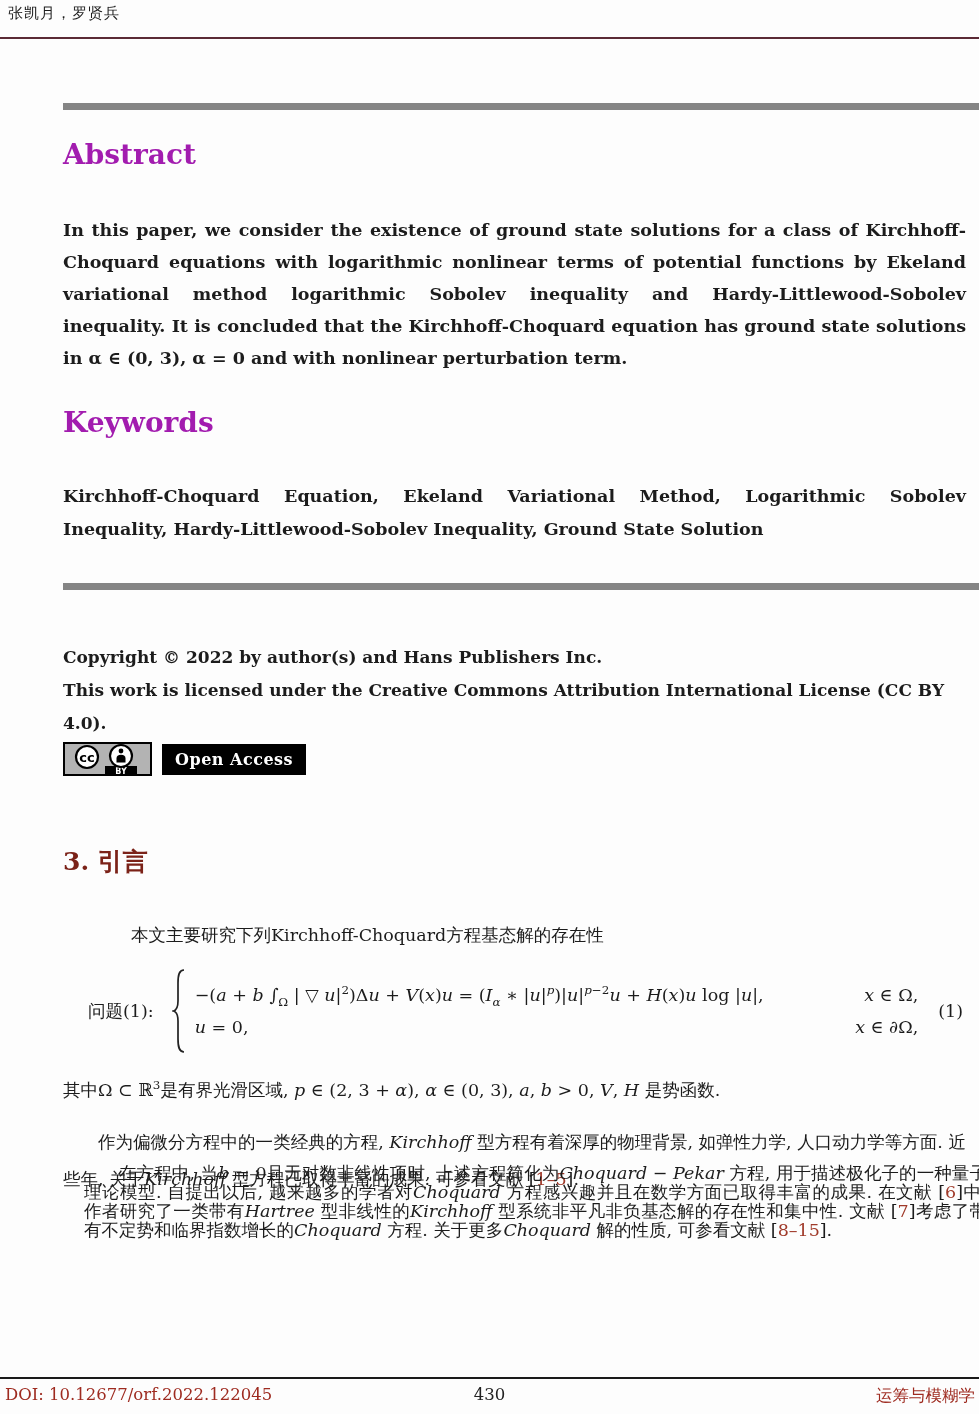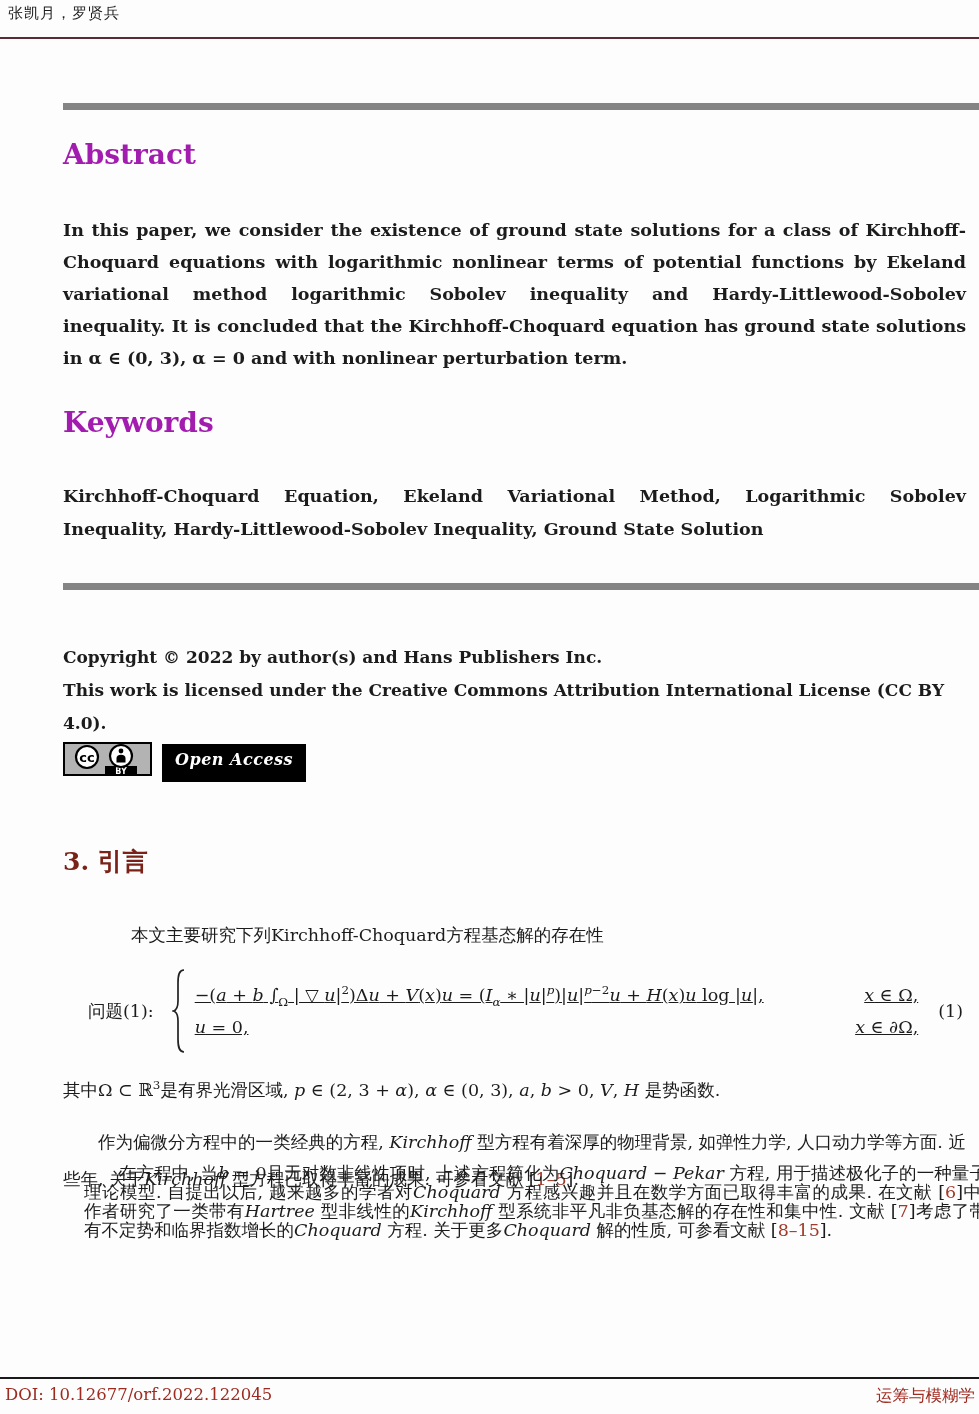--- a/index.html
+++ b/index.html
@@ -21,39 +21,39 @@
   .body-bold{
     position:absolute;left:63px;width:903px;font-size:17.5px;font-weight:bold;
     line-height:32px;text-align:justify;margin:0;
   }
   .abstract-body{top:214px;}
   .keywords-body{top:480px;line-height:33px;}
   .license{position:absolute;left:63px;top:641px;font-size:17px;line-height:33px;font-weight:bold;}
   .license a{color:#3a3fc0;text-decoration:none;}
   .badges{position:absolute;left:63px;top:742px;display:flex;align-items:flex-start;gap:10px;}
   .oa-chip{
-    background:#000;color:#fff;height:38px;line-height:31px;margin-top:2px;
-    padding:0 13px;font-weight:bold;font-size:16px;letter-spacing:0.5px;font-style:italic;
+    background:#000;color:#fff;height:31px;line-height:31px;margin-top:2px;
+    padding:0 13px;font-weight:bold;font-size:16px;letter-spacing:0.5px;
   }
   .p-cn{
     position:absolute;left:63px;width:903px;font-size:17.5px;margin:0;text-align:justify;
   }
   .p-intro{left:124px;top:923px;width:860px;margin-left:7px;}
   .p-where{top:1078px;}
   .p-kirchhoff{top:1124px;line-height:36.5px;text-indent:2em;}
   .p-choquard{top:1164px;line-height:19px;text-indent:2em;margin-left:21px;}
   .p-cn i, .eq i{font-style:italic;font-family:"DejaVu Serif","Liberation Serif",serif;}
   .cite{color:#a03a2a;}
   sup{font-size:68%;line-height:0;}
   sub{font-size:68%;line-height:0;}
   .eq{position:absolute;left:88px;right:16px;top:968px;display:flex;align-items:center;font-size:17.5px;}
   .eq-label{margin-right:18px;white-space:nowrap;}
   .eq-brace{margin-right:8px;flex:0 0 auto;display:block;}
   .eq-lines{flex:1;display:flex;flex-direction:column;gap:12px;}
-  .eq-row{display:flex;justify-content:space-between;align-items:center;text-decoration:underline;}
+  .eq-row{display:flex;justify-content:space-between;align-items:center;}
   .eq-number{margin-left:20px;white-space:nowrap;}
   .footer-rule{position:absolute;top:1377px;left:0;width:979px;height:2px;background:#1a1a1a;}
   .page-footer{position:absolute;top:1385px;left:0;width:979px;height:24px;font-size:16.5px;}
   .footer-doi{position:absolute;left:5px;color:#9e2b20;}
   .footer-page{position:absolute;left:0;right:0;text-align:center;color:#222;}
   .footer-journal{position:absolute;right:4px;color:#9e2b20;}
 </style>
 </head>
 <body>
 
@@ -108,14 +108,15 @@
   <span class="eq-number">(1)</span>
 </div>
 
 <p class="p-cn p-where">其中Ω ⊂ ℝ<sup>3</sup>是有界光滑区域, <i>p</i> ∈ (2, 3 + <i>α</i>), <i>α</i> ∈ (0, 3), <i>a</i>, <i>b</i> &gt; 0, <i>V</i>, <i>H</i> 是势函数.</p>
 <p class="p-cn p-kirchhoff">作为偏微分方程中的一类经典的方程, <i>Kirchhoff</i> 型方程有着深厚的物理背景, 如弹性力学, 人口动力学等方面. 近些年, 关于<i>Kirchhoff</i> 型方程已取得丰富的成果. 可参看文献 [<span class="cite">1–5</span>].</p>
 <p class="p-cn p-choquard">在方程中, 当<i>b</i> = 0且无对数非线性项时, 上述方程简化为<i>Choquard − Pekar</i> 方程, 用于描述极化子的一种量子理论模型. 自提出以后, 越来越多的学者对<i>Choquard</i> 方程感兴趣并且在数学方面已取得丰富的成果. 在文献 [<span class="cite">6</span>]中, 作者研究了一类带有<i>Hartree</i> 型非线性的<i>Kirchhoff</i> 型系统非平凡非负基态解的存在性和集中性. 文献 [<span class="cite">7</span>]考虑了带有不定势和临界指数增长的<i>Choquard</i> 方程. 关于更多<i>Choquard</i> 解的性质, 可参看文献 [<span class="cite">8–15</span>].</p>
 
 <div class="footer-rule"></div>
 <div class="page-footer">
   <span class="footer-doi">DOI: 10.12677/orf.2022.122045</span>
+  <span class="footer-page">430</span>
   <span class="footer-journal">运筹与模糊学</span>
 </div>
 
 </body></html>

